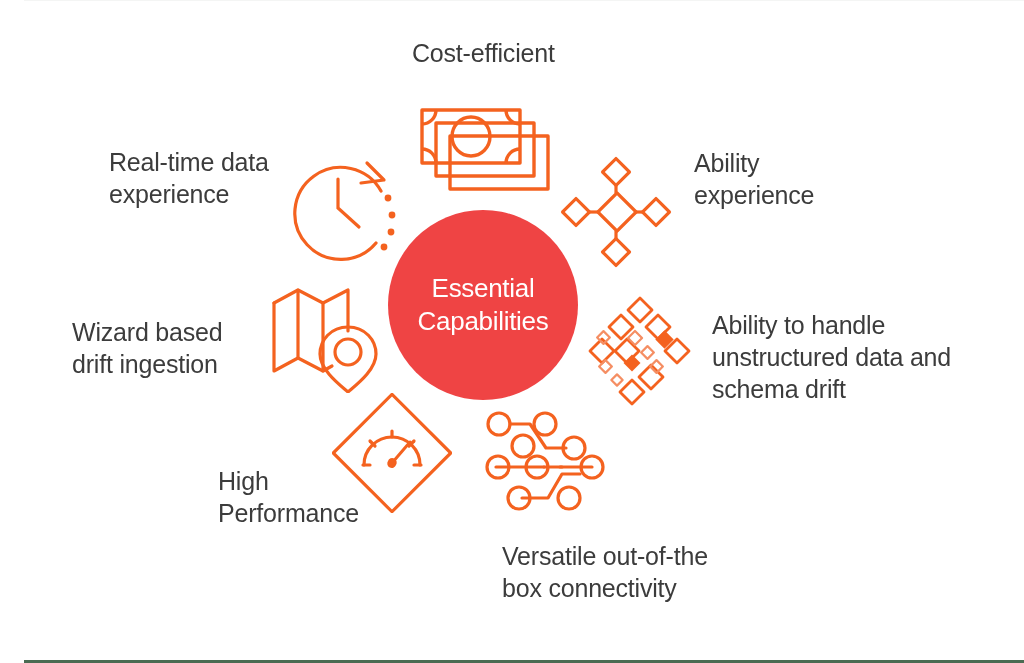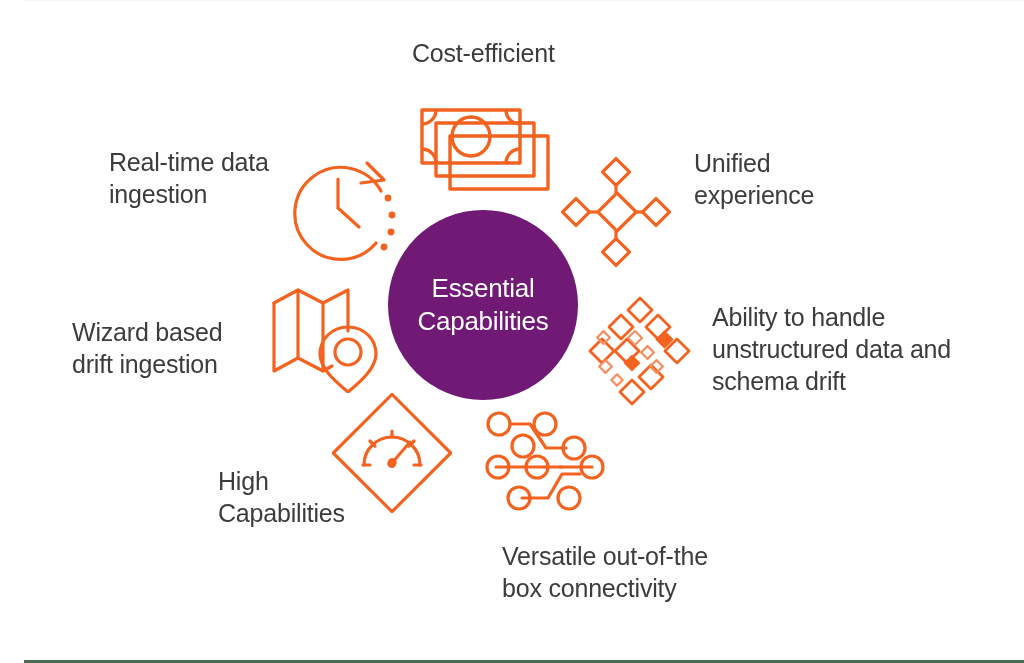--- a/index.html
+++ b/index.html
@@ -35,21 +35,21 @@
     position: absolute;
   }
 
   #hub {
     position: absolute;
     left: 364px;
     top: 209px;
     width: 190px;
     height: 190px;
     border-radius: 50%;
-    background: #701a75;
+    background: #ef4444;
     display: flex;
     align-items: center;
     justify-content: center;
     text-align: center;
   }
   #hub .hub-text {
     color: #ffffff;
     font-family: "Liberation Sans", sans-serif;
     font-size: 26px;
     line-height: 33px;
@@ -71,37 +71,37 @@
       <rect x="12" y="9" width="98" height="53"></rect>
       <ellipse cx="61" cy="35.5" rx="19" ry="19.5"></ellipse>
       <path d="M12 23 A14 14 0 0 0 26 9"></path>
       <path d="M110 23 A14 14 0 0 1 96 9"></path>
       <path d="M12 48 A14 14 0 0 1 26 62"></path>
       <path d="M110 48 A14 14 0 0 0 96 62"></path>
     </g>
   </svg>
 
   <div class="label" style="left:85px; top:145px; width:230px;">Real-time data
-ingestion</div>
+experience</div>
 
   <svg class="icon" style="left:264px; top:152px;" width="118" height="118" viewBox="0 0 118 118">
     <g fill="none" stroke="#f4621f" stroke-width="3.2" stroke-linecap="round">
       <path d="M93 38 A46 46 0 1 0 88 90"></path>
       <path d="M79 10 L96 27 L73 30" stroke-linejoin="round"></path>
       <path d="M50 26 L50 55 L71 74" stroke-width="3.2"></path>
     </g>
     <g fill="#f4621f">
       <circle cx="100" cy="45" r="3.4"></circle>
       <circle cx="104" cy="62" r="3.4"></circle>
       <circle cx="103" cy="79" r="3.4"></circle>
       <circle cx="96" cy="94" r="3.4"></circle>
     </g>
   </svg>
 
-  <div class="label" style="left:670px; top:146px; width:230px;">Unified
+  <div class="label" style="left:670px; top:146px; width:230px;">Ability
 experience</div>
 
   <svg class="icon" style="left:534px; top:152px;" width="118" height="118" viewBox="0 0 118 118">
     <g fill="none" stroke="#f4621f" stroke-width="3.2" stroke-linejoin="round">
       <rect x="45.5" y="45.5" width="27" height="27" transform="rotate(45 59 59)"></rect>
       <rect x="48.5" y="9.5" width="19" height="19" transform="rotate(45 58 19)"></rect>
       <rect x="48.5" y="89.5" width="19" height="19" transform="rotate(45 58 99)"></rect>
       <rect x="8.5" y="49.5" width="19" height="19" transform="rotate(45 18 59)"></rect>
       <rect x="88.5" y="49.5" width="19" height="19" transform="rotate(45 98 59)"></rect>
       <line x1="58" y1="32" x2="58" y2="40"></line>
@@ -118,21 +118,21 @@
     <g fill="none" stroke="#f4621f" stroke-width="3.2" stroke-linejoin="round" stroke-linecap="round">
       <path d="M4 18 L28 5 L53 18 L78 5 L78 46"></path>
       <path d="M4 18 L4 86 L28 73 L53 86 L62 81"></path>
       <line x1="28" y1="5" x2="28" y2="73"></line>
       <line x1="53" y1="18" x2="53" y2="86"></line>
       <path d="M78 42 C61 42 50 55 50 69 C50 85 70 100 78 107 C86 100 106 85 106 69 C106 55 95 42 78 42 Z"></path>
       <circle cx="78" cy="67" r="13"></circle>
     </g>
   </svg>
 
-  <div class="label" style="left:688px; top:300px; width:300px;">Ability to handle
+  <div class="label" style="left:688px; top:308px; width:300px;">Ability to handle
 unstructured data and
 schema drift</div>
 
   <svg class="icon" style="left:556px; top:292px;" width="118" height="118" viewBox="0 0 118 118">
     <g fill="none" stroke="#f4621f" stroke-width="2.8" stroke-linejoin="round">
       <rect x="51.5" y="8.5" width="17" height="17" transform="rotate(45 60 17)"></rect>
       <rect x="32.5" y="25.5" width="17" height="17" transform="rotate(45 41 34)"></rect>
       <rect x="69.5" y="25.5" width="17" height="17" transform="rotate(45 78 34)"></rect>
       <rect x="13.5" y="49.5" width="17" height="17" transform="rotate(45 22 58)"></rect>
       <rect x="38.5" y="49.5" width="17" height="17" transform="rotate(45 47 58)"></rect>
@@ -148,21 +148,21 @@
       <rect x="72" y="69" width="9" height="9" transform="rotate(45 76.5 73.5)"></rect>
       <rect x="33" y="83" width="8" height="8" transform="rotate(45 37 87)"></rect>
     </g>
     <g fill="#f4621f" stroke="none">
       <rect x="78" y="40" width="13" height="13" transform="rotate(45 84.5 46.5)"></rect>
       <rect x="46" y="64" width="12" height="12" transform="rotate(45 52 70)"></rect>
     </g>
   </svg>
 
   <div class="label" style="left:194px; top:464px; width:230px;">High
-Capabilities</div>
+Performance</div>
 
   <svg class="icon" style="left:308px; top:392px;" width="120" height="120" viewBox="0 0 120 120">
     <g fill="none" stroke="#f4621f" stroke-width="3.2" stroke-linejoin="round" stroke-linecap="round">
       <rect x="18.5" y="18.5" width="83" height="83" transform="rotate(45 60 60)"></rect>
       <path d="M32 72 A28 28 0 0 1 88 72"></path>
       <path d="M60 70 L78 49" stroke-width="3"></path>
       <path d="M60 70 m-4 -2 a4.5 4.5 0 1 0 8 4 a4.5 4.5 0 1 0 -8 -4" fill="#f4621f" stroke="none"></path>
       <line x1="60" y1="38" x2="60" y2="44"></line>
       <line x1="38" y1="48" x2="43" y2="53"></line>
       <line x1="82" y1="48" x2="77" y2="53"></line>

